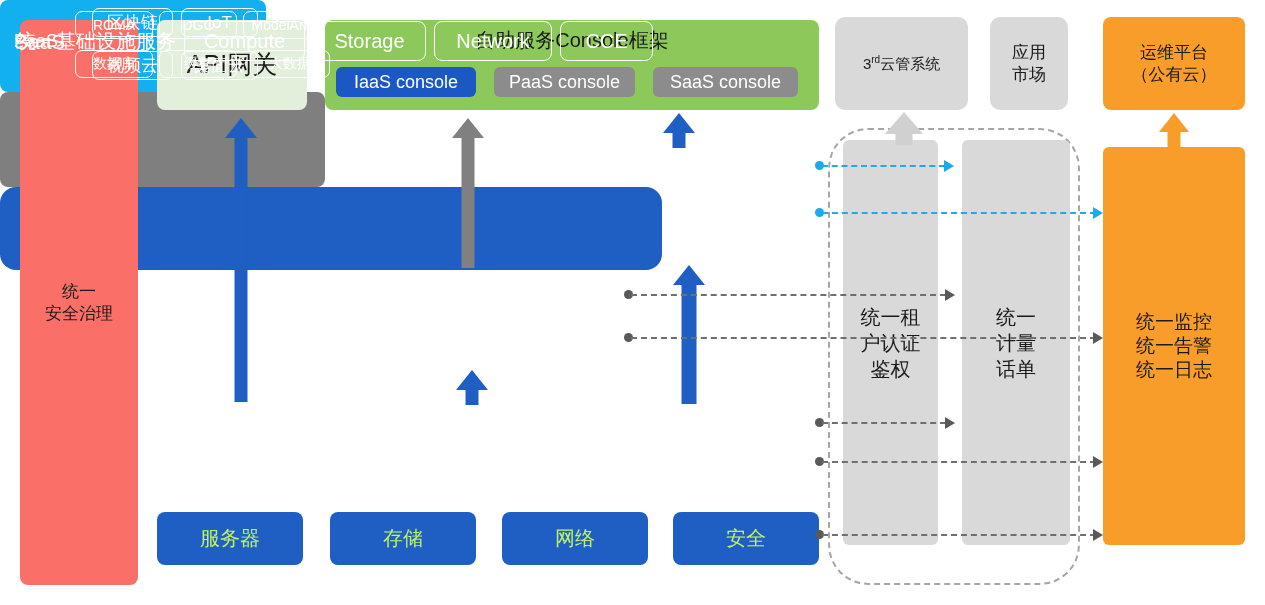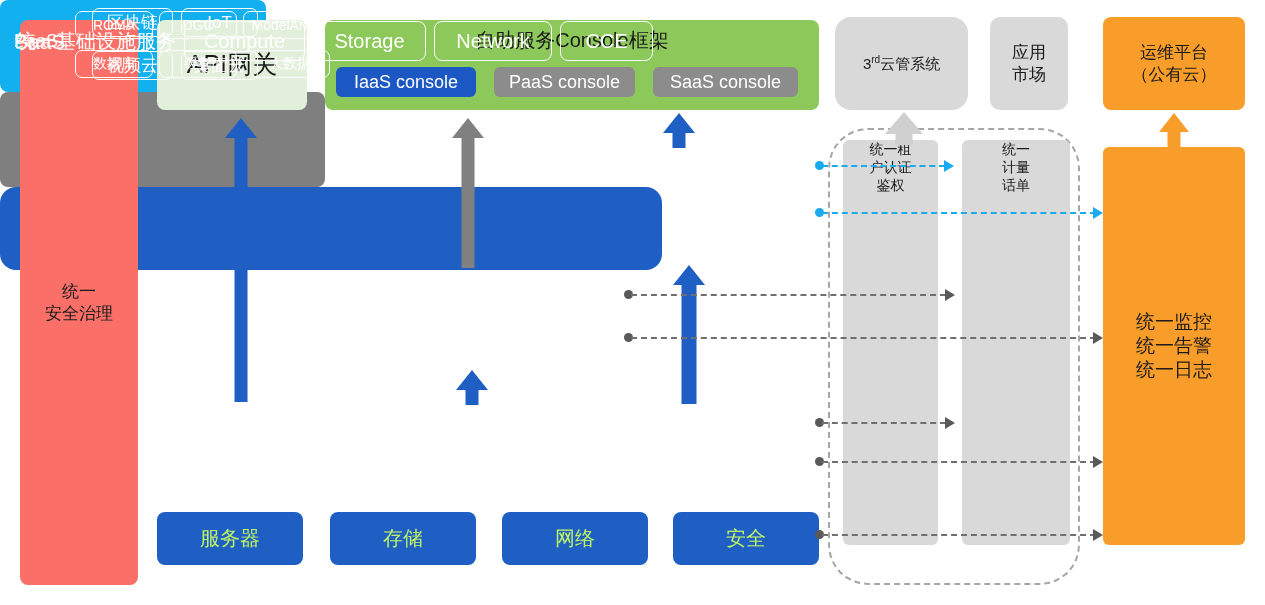--- a/index.html
+++ b/index.html
@@ -41,21 +41,21 @@
     display:flex;align-items:center;justify-content:center;
     color:#ffffff;font-size:18px;white-space:nowrap;
   }
   .chip-iaas{left:11px;width:140px;background:#1b58c4;}
   .chip-paas{left:169px;width:141px;background:#8c8c8c;}
   .chip-saas{left:328px;width:145px;background:#14b0ee;}
 
   
   .third{
     left:835px;top:17px;width:133px;height:93px;
-    background:#d9d9d9;color:#1a1a1a;font-size:15px;border-radius:16px;
+    background:#d9d9d9;color:#1a1a1a;font-size:15px;border-radius:10px;
   }
   .third sup{font-size:10px;vertical-align:super;}
   .appmkt{
     left:990px;top:17px;width:78px;height:93px;
     background:#d9d9d9;color:#1a1a1a;font-size:17px;border-radius:10px;
   }
 
   
   .ops-top{
     left:1103px;top:17px;width:142px;height:93px;
@@ -126,22 +126,22 @@
   .hw4{left:673px;width:146px;}
 
   
   .dashed-area{
     position:absolute;left:828px;top:128px;width:252px;height:457px;
     border:2.5px dashed #a6a6a6;border-radius:40px;box-sizing:border-box;
   }
   
   .gcol{
     position:absolute;background:#d9d9d9;border-radius:6px;
-    display:flex;align-items:flex-start;justify-content:center;
-    color:#1a1a1a;font-size:14px;line-height:1.3;text-align:center;
+    display:flex;align-items:center;justify-content:center;
+    color:#1a1a1a;font-size:20px;line-height:1.3;text-align:center;
   }
   .gcol-a{left:843px;top:140px;width:95px;height:405px;}
   .gcol-b{left:962px;top:140px;width:108px;height:405px;}
 
   
   .arrow{position:absolute;}
   .arrow .shaft{position:absolute;left:50%;transform:translateX(-50%);}
   .arrow .head{position:absolute;left:50%;transform:translateX(-50%);top:0;width:0;height:0;}
 
   

